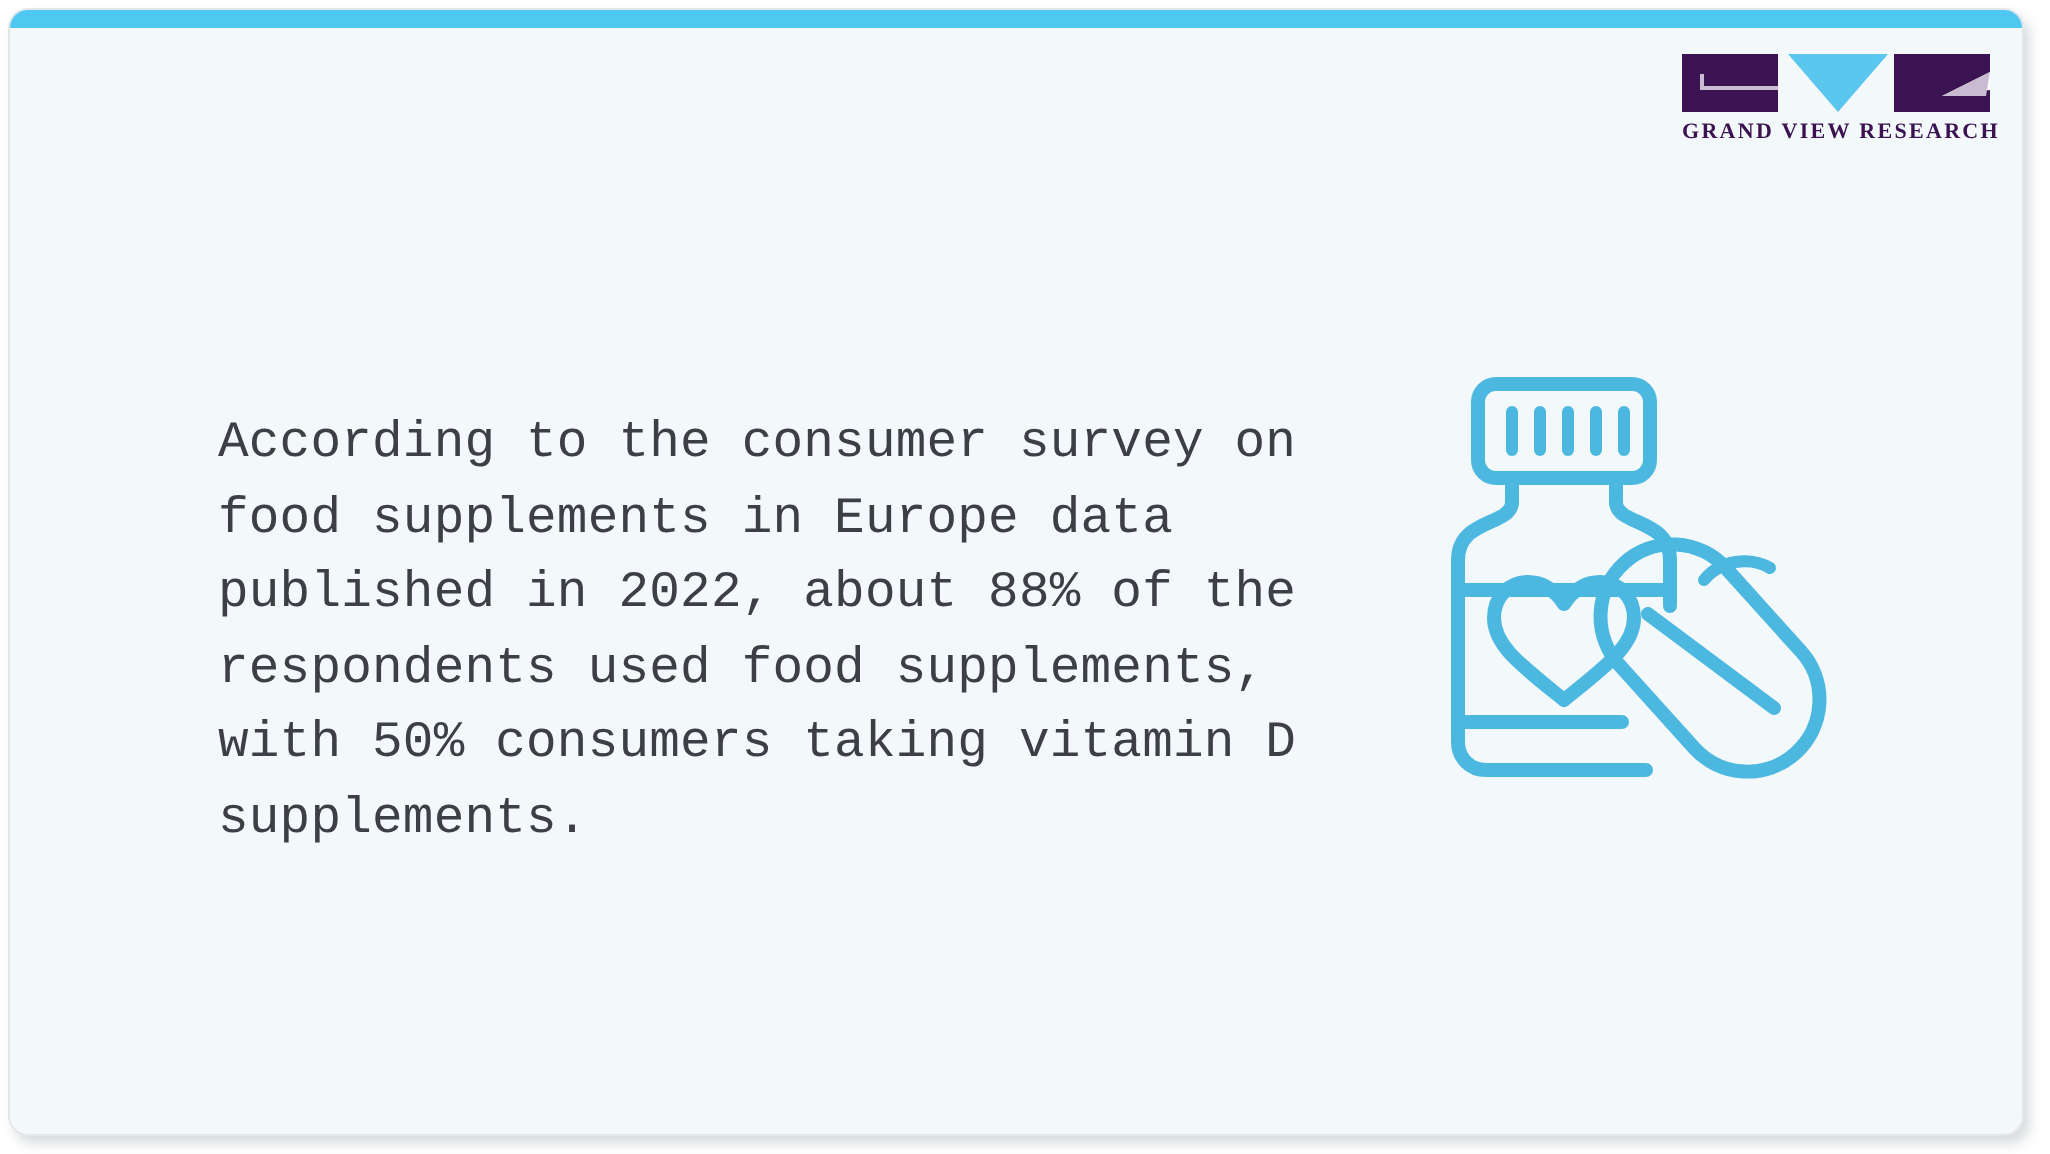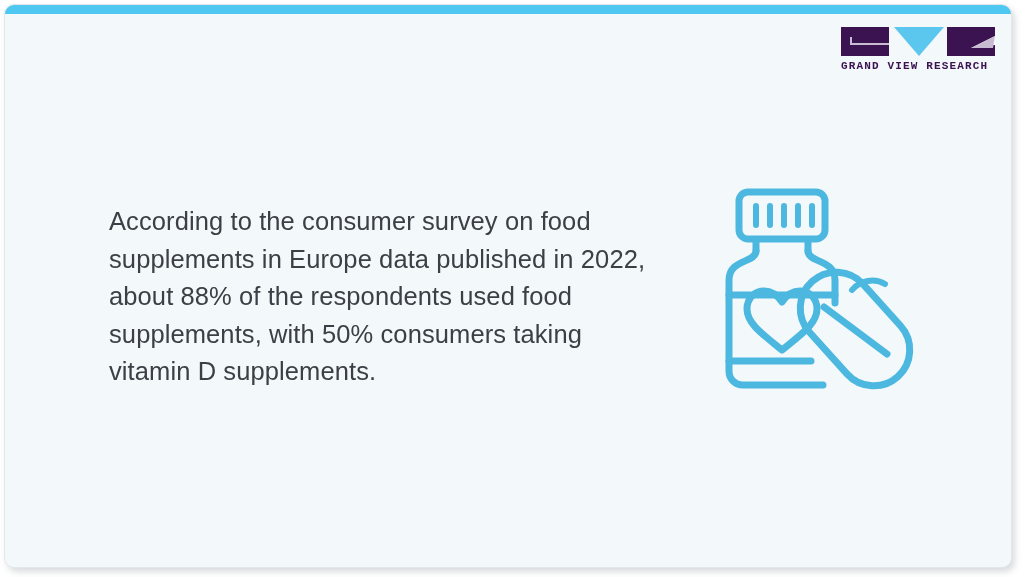--- a/index.html
+++ b/index.html
@@ -102,35 +102,35 @@
     border-left: 25px solid transparent;
     border-right: 25px solid transparent;
     border-top: 29px solid #5bc6ee;
   }
 
   .logo-text {
     position: absolute;
     left: 0;
     top: 33px;
     width: 154px;
-    font-family: Liberation Mono, monospace;
+    font-family: Liberation Serif, serif;
     font-size: 11px;
     font-weight: bold;
     letter-spacing: 1.15px;
     color: #3a1350;
     white-space: nowrap;
   }
 
   
   .statement {
     position: absolute;
     left: 104px;
     top: 198px;
     width: 560px;
-    font-family: Liberation Sans, sans-serif;
+    font-family: Liberation Mono, monospace;
     font-size: 25.5px;
     line-height: 37.5px;
     color: #3c4046;
     letter-spacing: 0.1px;
   }
 
   
   .illustration {
     position: absolute;
     left: 706px;

